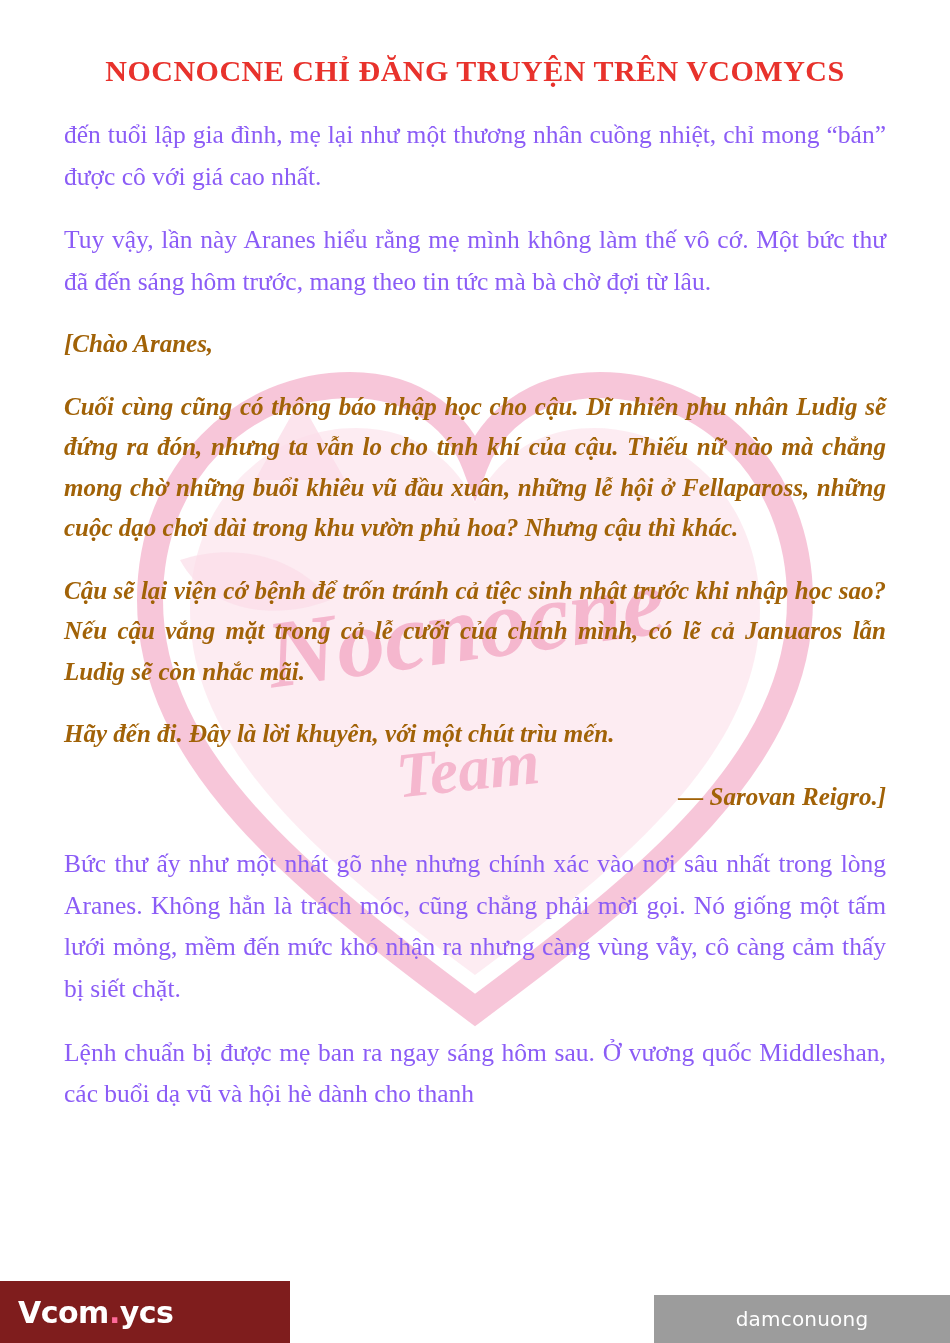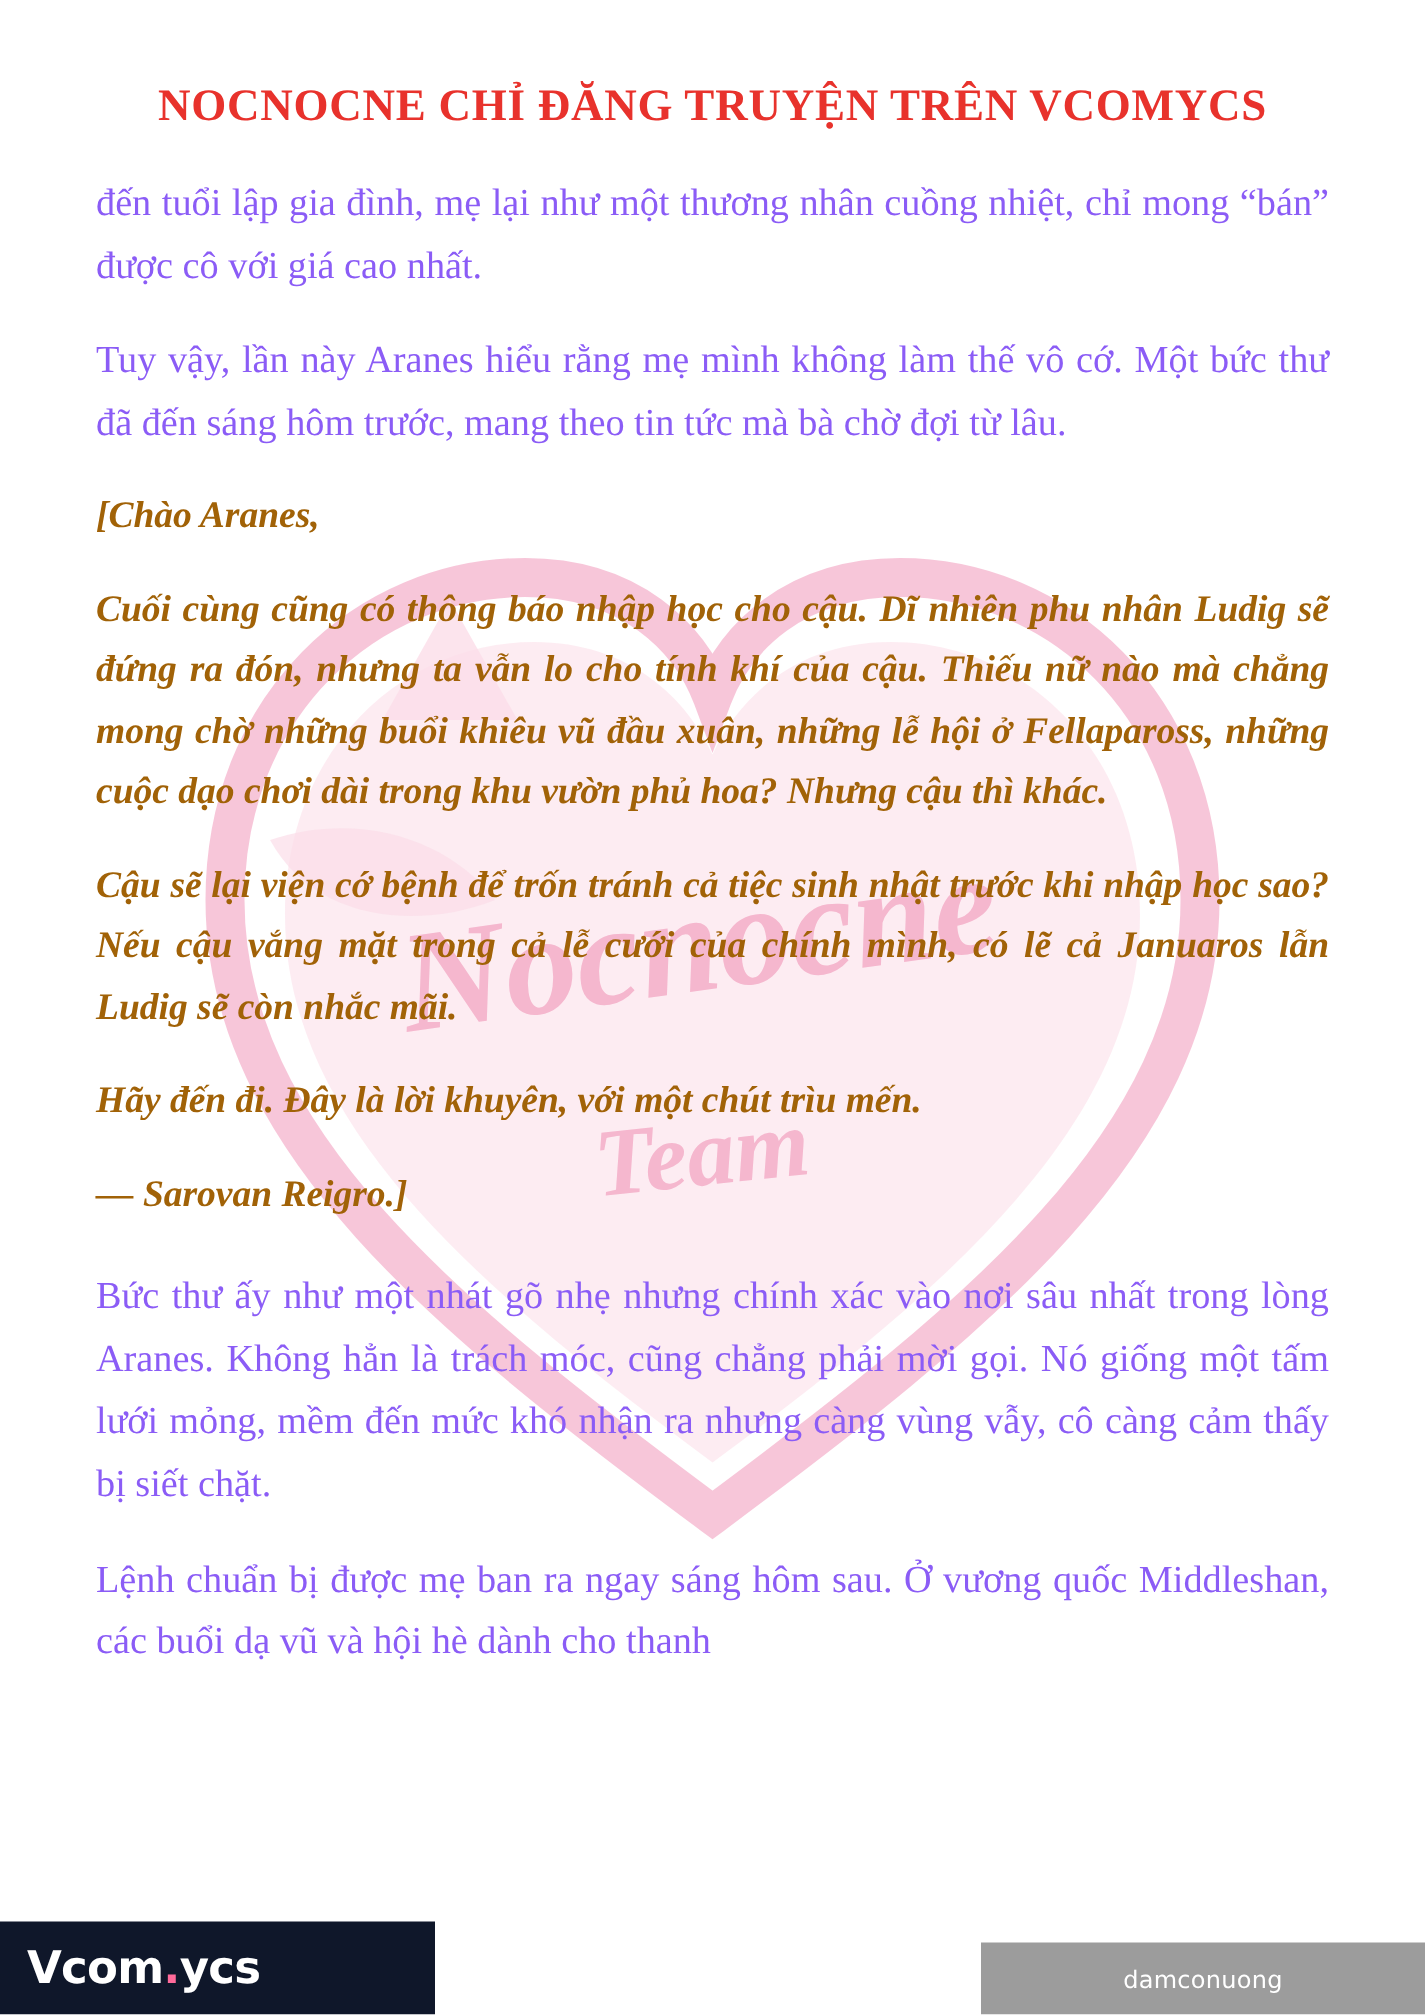--- a/index.html
+++ b/index.html
@@ -60,32 +60,32 @@
     line-height: 1.62;
     color: #a16207;
     font-style: italic;
     font-weight: bold;
     margin: 0 0 22px 0;
     text-align: justify;
     text-justify: inter-word;
   }
 
   p.letter.sign {
-    text-align: left;
+    text-align: right;
     margin-bottom: 26px;
   }
 
   
   .footer-left {
     position: absolute;
     left: 0;
     bottom: 0;
     width: 290px;
     height: 62px;
-    background: #0f172a;
+    background: #7f1d1d;
     display: flex;
     align-items: center;
     padding-left: 18px;
     box-sizing: border-box;
     z-index: 3;
   }
   .footer-left .logo {
     color: #ffffff;
     font-family: "DejaVu Sans", sans-serif;
     font-weight: bold;
@@ -104,21 +104,21 @@
     height: 48px;
     background: #9c9c9c;
     display: flex;
     align-items: center;
     justify-content: center;
     z-index: 3;
   }
   .footer-right .tag {
     color: #ffffff;
     font-family: "DejaVu Sans", sans-serif;
-    font-size: 16px;
+    font-size: 20px;
     letter-spacing: 0.2px;
   }
 </style>
 </head>
 <body>
 
 <svg id="watermark" viewBox="0 0 950 1343">
 
   <path d="M475 1010
            C 300 880, 150 760, 150 600

